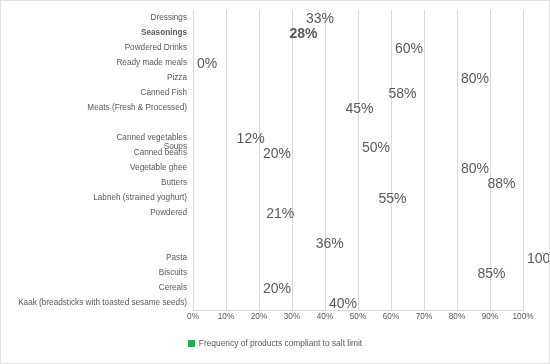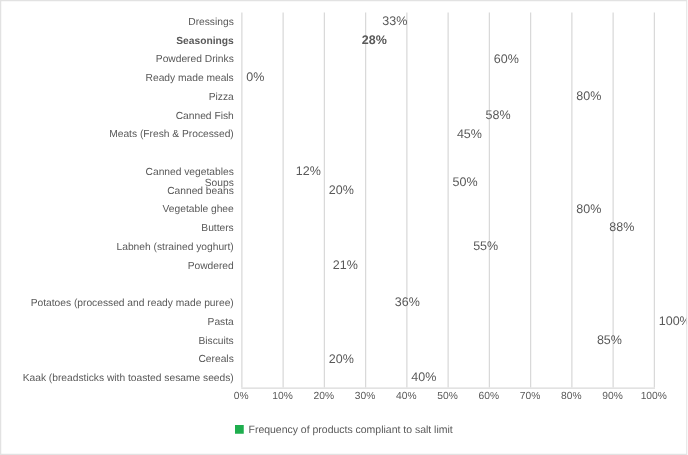--- a/index.html
+++ b/index.html
@@ -88,21 +88,21 @@
     height: 5px;
     background: #a9bcd4;
     border-top: 1px solid #ffffff;
   }
   .bar-value {
     position: absolute;
     left: 100%;
     top: 50%;
     transform: translateY(-50%);
     margin-left: 4px;
-    font-size: 10px;
+    font-size: 14px;
     color: #595959;
     white-space: nowrap;
     line-height: 1;
   }
   .row.zero .bar-wrap { width: 0 !important; }
 
   
   .x-axis-line {
     position: absolute;
     left: 192px;
@@ -212,21 +212,21 @@
         <div class="row" style="top: 75px;">
           <span class="cat-label">Canned Fish</span>
           <div class="bar-wrap" style="width: 191.4px;">
             <div class="bar-green"></div>
             <div class="bar-shadow"></div>
             <span class="bar-value">58%</span>
           </div>
         </div>
         <div class="row" style="top: 90px;">
           <span class="cat-label">Meats (Fresh &amp; Processed)</span>
-          <div class="bar-wrap" style="width: 148.5px; padding-left: 20px;">
+          <div class="bar-wrap" style="width: 148.5px;">
             <div class="bar-green"></div>
             <div class="bar-shadow"></div>
             <span class="bar-value">45%</span>
           </div>
         </div>
         <div class="row" style="top: 105px; margin-top: 24px;">
           <span class="cat-label">Soups</span>
           <div class="bar-wrap" style="width: 165px;">
             <div class="bar-green"></div>
             <div class="bar-shadow"></div>
@@ -275,21 +275,20 @@
         </div>
         <div class="row" style="top: 195px;">
           <span class="cat-label">Powdered</span>
           <div class="bar-wrap" style="width: 69.3px;">
             <div class="bar-green"></div>
             <div class="bar-shadow"></div>
             <span class="bar-value">21%</span>
           </div>
         </div>
         <div class="row" style="top: 225px;">
-          <span class="cat-label">Potatoes (processed and ready made puree)</span>
           <div class="bar-wrap" style="width: 118.8px;">
             <div class="bar-green"></div>
             <div class="bar-shadow"></div>
             <span class="bar-value">36%</span>
           </div>
         </div>
         <div class="row" style="top: 240px;">
           <span class="cat-label">Pasta</span>
           <div class="bar-wrap" style="width: 330px;">
             <div class="bar-green"></div>

